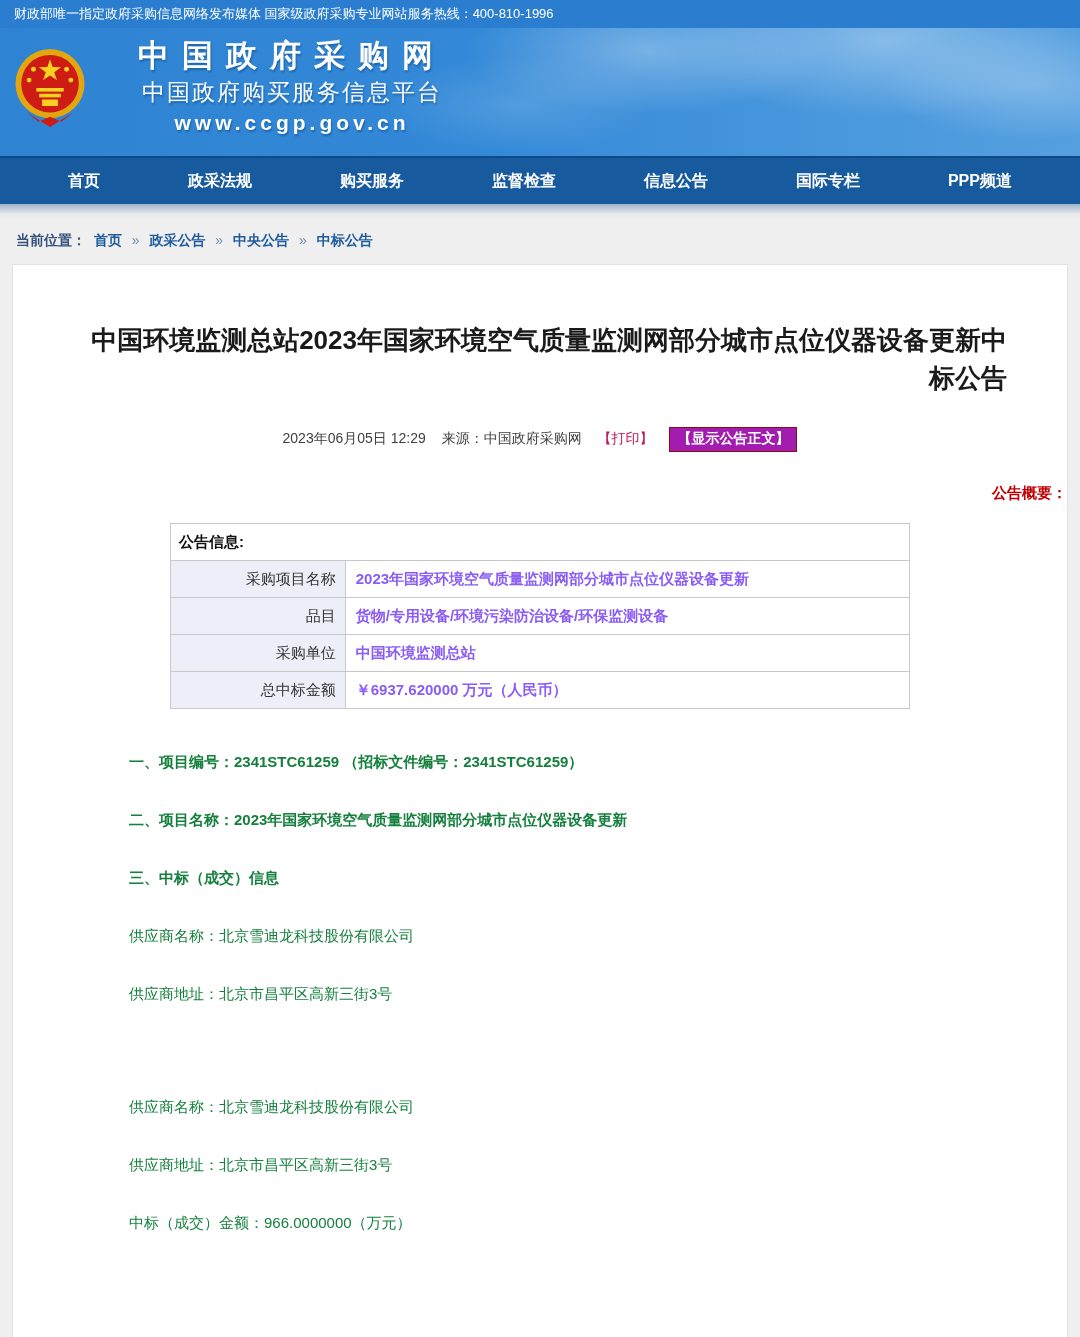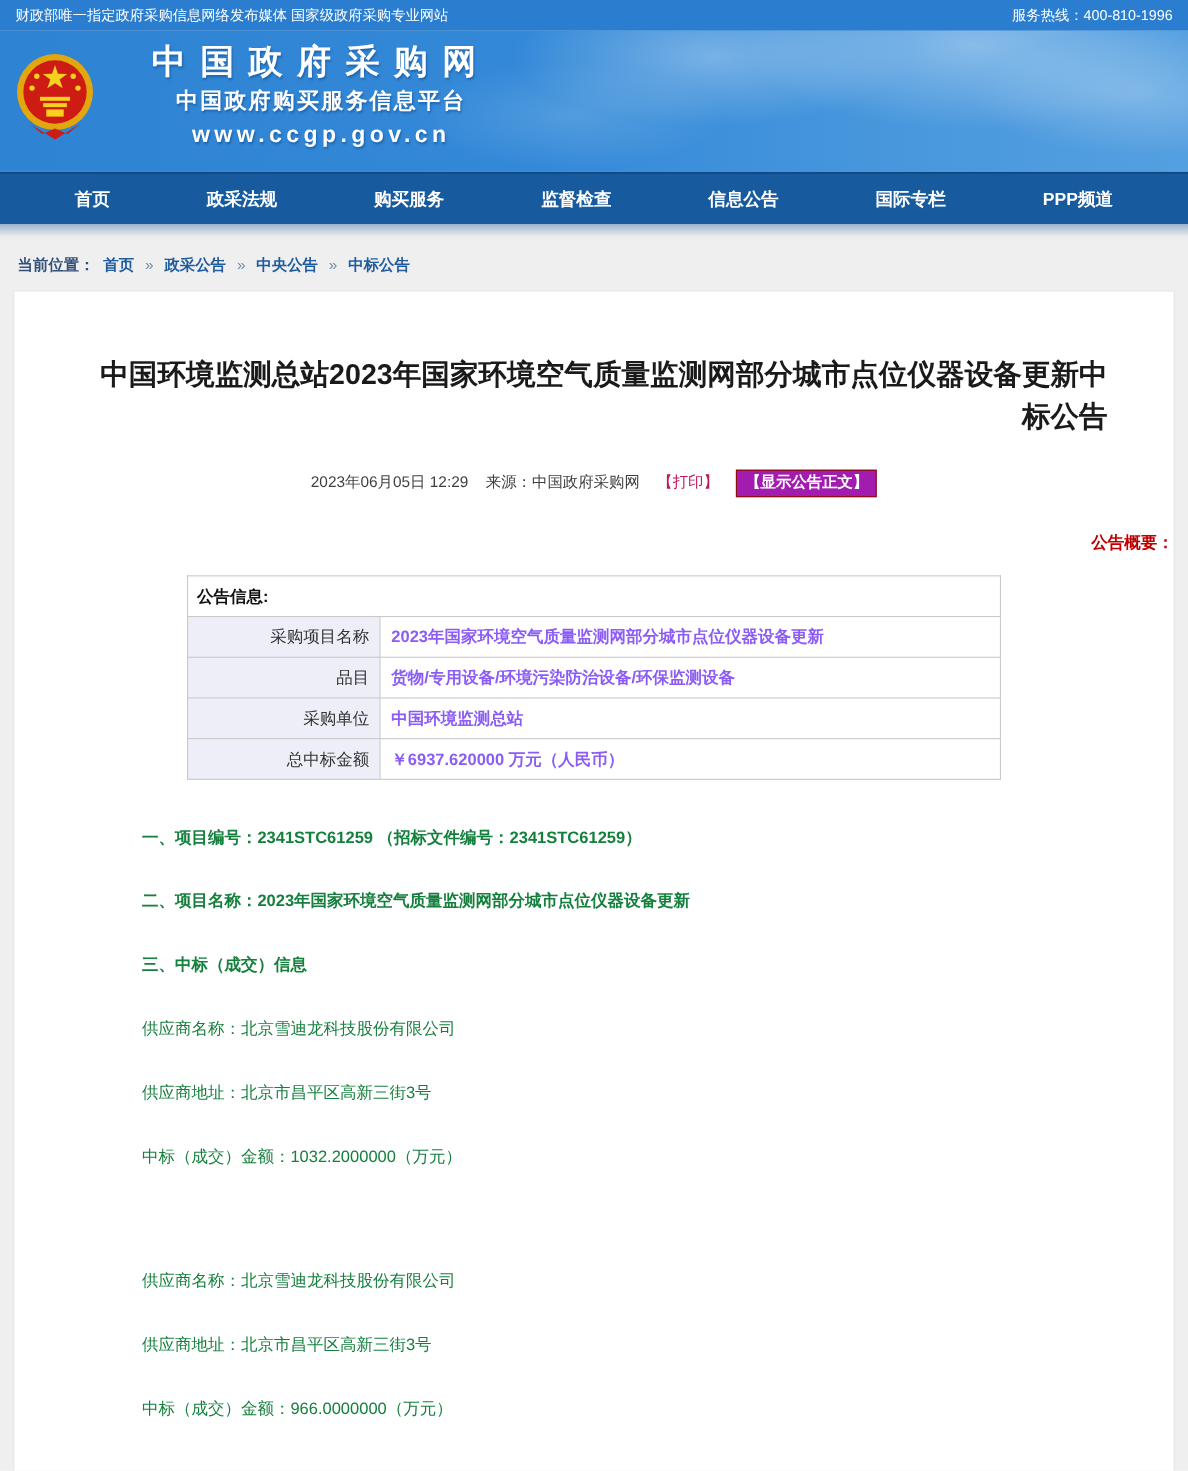--- a/index.html
+++ b/index.html
@@ -5,40 +5,40 @@
   * { margin: 0; padding: 0; box-sizing: border-box; }
   html, body {
     width: 1080px; height: 1337px; overflow: hidden;
     background: #efeff0;
     font-family: "Liberation Sans", "DejaVu Sans", sans-serif;
   }
 
   
   .topbar {
     height: 28px; background: #2b7ecf; color: #fff;
-    display: flex; justify-content: space-between; align-items: center;
+    display: flex; align-items: center;
     padding: 0 14px; font-size: 13px;
   }
 
   
   .masthead {
     height: 128px; position: relative; overflow: hidden;
     background:
       radial-gradient(ellipse 260px 90px at 60% 18%, rgba(255,255,255,.30), rgba(255,255,255,0) 70%),
       radial-gradient(ellipse 300px 110px at 82% 10%, rgba(255,255,255,.34), rgba(255,255,255,0) 70%),
       radial-gradient(ellipse 220px 80px at 96% 45%, rgba(255,255,255,.25), rgba(255,255,255,0) 70%),
       radial-gradient(ellipse 200px 70px at 48% 60%, rgba(255,255,255,.15), rgba(255,255,255,0) 70%),
       linear-gradient(90deg, #2e83d3 0%, #3389d8 45%, #4897dd 75%, #549fe0 100%);
   }
   .logo-wrap { display: flex; align-items: center; padding: 8px 0 0 14px; gap: 40px; }
   .emblem { width: 72px; height: 84px; margin-top: 4px; }
   .logo-text { margin-left: 12px; color: #fff; width: fit-content; text-align: center;
                text-shadow: 1px 2px 2px rgba(10,60,120,.45); }
   .site-name   { font-size: 31px; font-weight: bold; letter-spacing: 13px; line-height: 40px; white-space: nowrap; }
-  .site-sub    { font-size: 20px; font-weight: bold; letter-spacing: 2px; line-height: 33px; white-space: nowrap; }
+  .site-sub    { font-size: 23px; font-weight: normal; letter-spacing: 2px; line-height: 33px; white-space: nowrap; }
   .site-url    { font-size: 21px; font-weight: bold; letter-spacing: 4px; line-height: 27px; }
 
   
   .nav {
     height: 48px; background: #175a9d; border-top: 2px solid #0f4a86;
     display: flex; align-items: center; justify-content: space-around;
     padding: 0 24px;
   }
   .nav-item { color: #fff; font-size: 16px; font-weight: bold; cursor: pointer; white-space: nowrap; }
   .nav-fade { height: 16px; background: linear-gradient(to bottom, #9eb4cd, #e8eaec 65%, #efeff0); }
@@ -180,21 +180,20 @@
     </table>
 
   <div class="body-copy">
     <p class="section first-section">一、项目编号：2341STC61259 （招标文件编号：2341STC61259）</p>
     <p class="section">二、项目名称：2023年国家环境空气质量监测网部分城市点位仪器设备更新</p>
     <p class="section">三、中标（成交）信息</p>
 
     <div>
       <p>供应商名称：北京雪迪龙科技股份有限公司</p>
       <p>供应商地址：北京市昌平区高新三街3号</p>
-      <p>中标（成交）金额：1032.2000000（万元）</p>
     </div>
 
     <div>
       <p class="block-gap">供应商名称：北京雪迪龙科技股份有限公司</p>
       <p>供应商地址：北京市昌平区高新三街3号</p>
       <p>中标（成交）金额：966.0000000（万元）</p>
     </div>
   </div>
 
 </div>

